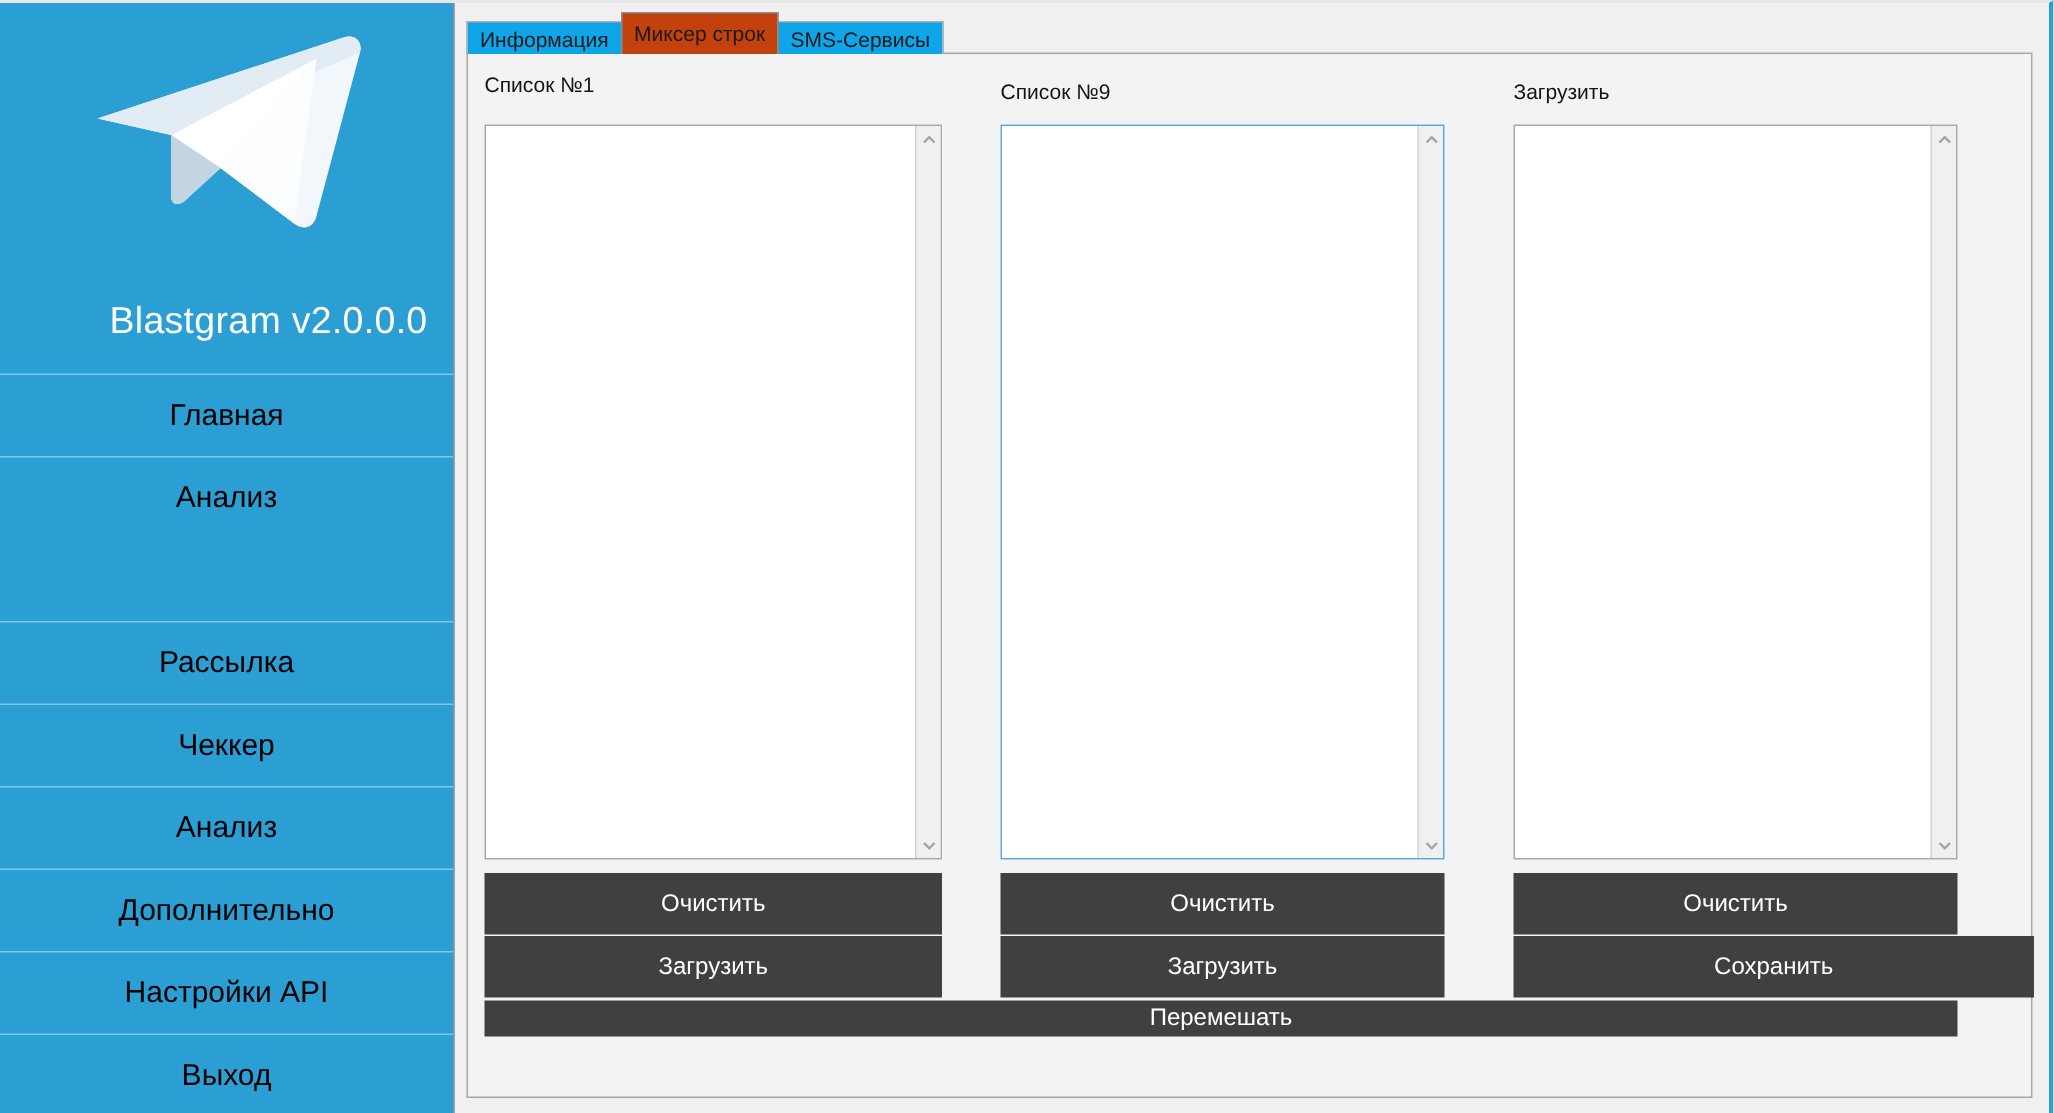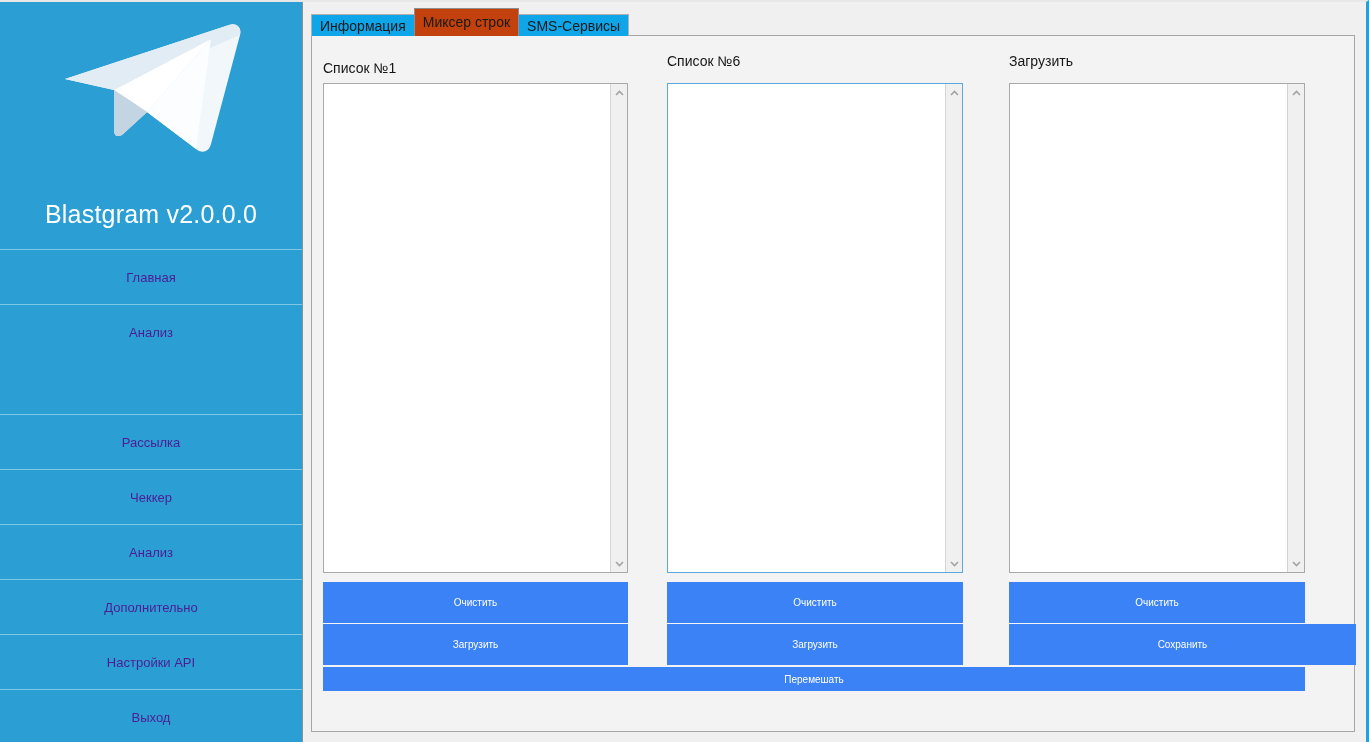--- a/index.html
+++ b/index.html
@@ -51,32 +51,33 @@
     left: 0;
     top: 178px;
     width: 302px;
     height: 69px;
     display: flex;
     align-items: center;
     justify-content: center;
     color: #ffffff;
     font-size: 25px;
     letter-spacing: 0.2px;
+    padding-left: 28px;
   }
 
   .nav-item {
     position: absolute;
     left: 0;
     width: 302px;
     height: 55px;
     display: flex;
     align-items: center;
     justify-content: center;
-    color: #4c1d95;
-    font-size: 13px;
+    color: #000000;
+    font-size: 20px;
     border-top: 1px solid #7fc8e6;
     box-sizing: border-box;
     cursor: pointer;
     user-select: none;
   }
 
   
   #tabstrip {
     position: absolute;
     left: 311px;
@@ -165,23 +166,23 @@
     color: #a3a3a3;
     font-size: 9px;
     line-height: 1;
     cursor: pointer;
     user-select: none;
   }
   .sb-arrow svg { display: block; }
 
   .btn {
     position: absolute;
-    background: #3b82f6;
+    background: #404040;
     color: #ffffff;
-    font-size: 10px;
+    font-size: 16px;
     display: flex;
     align-items: center;
     justify-content: center;
     border: none;
     box-sizing: border-box;
     cursor: pointer;
     user-select: none;
     font-family: "Liberation Sans", sans-serif;
   }
 </style>
@@ -216,39 +217,39 @@
   </div>
 
   <div id="tabstrip">
     <div class="tab">Информация</div>
     <div class="tab selected">Миксер строк</div>
     <div class="tab">SMS-Сервисы</div>
   </div>
 
   <div id="tabpanel">
 
-    <div class="col-label" style="left:11px; top:24px">Список №1</div>
+    <div class="col-label" style="left:11px; top:12px">Список №1</div>
     <div class="textbox" style="left:11px; top:47px; width:305px; height:490px">
       <div class="scrollbar">
         <div class="sb-arrow">
           <svg width="9" height="6" viewBox="0 0 9 6">
               <path d="M1 5 L4.5 1.5 L8 5" fill="none" stroke="#a3a3a3" stroke-width="1.6"></path>
             </svg>
         </div>
         <div class="sb-arrow">
           <svg width="9" height="6" viewBox="0 0 9 6">
               <path d="M1 1 L4.5 4.5 L8 1" fill="none" stroke="#a3a3a3" stroke-width="1.6"></path>
             </svg>
         </div>
       </div>
     </div>
     <div class="btn" style="left:11px; top:546px; width:305px; height:41px">Очистить</div>
     <div class="btn" style="left:11px; top:588px; width:305px; height:41px">Загрузить</div>
 
-    <div class="col-label" style="left:355px; top:17px">Список №6</div>
+    <div class="col-label" style="left:355px; top:17px">Список №9</div>
     <div class="textbox focused" style="left:355px; top:47px; width:296px; height:490px">
       <div class="scrollbar">
         <div class="sb-arrow">
           <svg width="9" height="6" viewBox="0 0 9 6">
               <path d="M1 5 L4.5 1.5 L8 5" fill="none" stroke="#a3a3a3" stroke-width="1.6"></path>
             </svg>
         </div>
         <div class="sb-arrow">
           <svg width="9" height="6" viewBox="0 0 9 6">
               <path d="M1 1 L4.5 4.5 L8 1" fill="none" stroke="#a3a3a3" stroke-width="1.6"></path>

